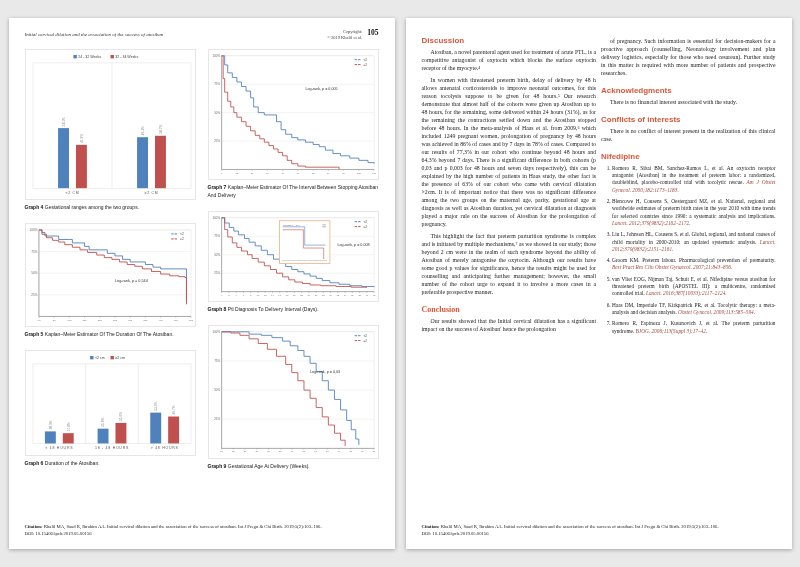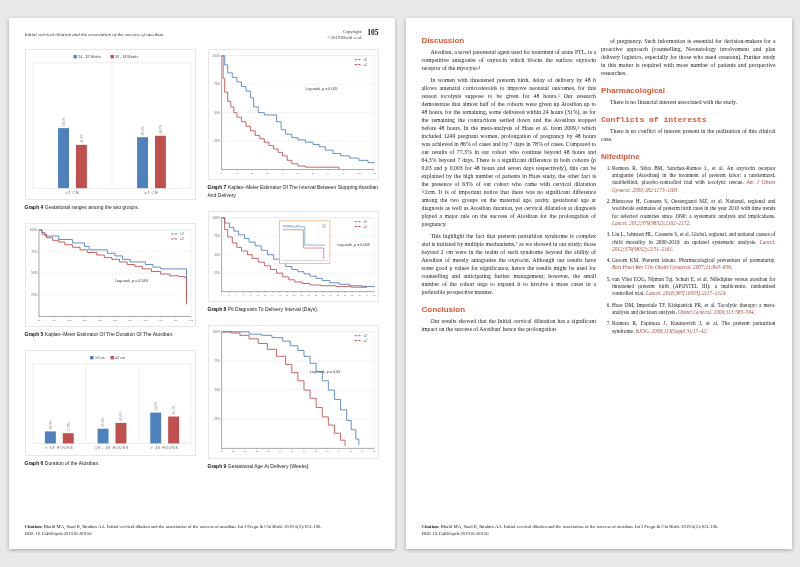--- a/index.html
+++ b/index.html
@@ -345,28 +345,28 @@
   </div>
 
   <div class="page">
 
     <div class="text-cols">
       <div class="t-col">
         <h2 class="accent" style="color: rgb(217, 87, 58);">Discussion</h2>
         <p>Atosiban, a novel parenteral agent used for treatment of acute PTL, is a competitive antagonist of oxytocin which blocks the surface oxytocin receptor of the myocyte.⁴</p>
         <p>In women with threatened preterm birth, delay of delivery by 48 h allows antenatal corticosteroids to improve neonatal outcomes, for this reason tocolysis suppose to be given for 48 hours.⁵ Our research demonstrate that almost half of the cohorts were given up Atosiban up to 48 hours, for the remaining, some delivered within 24 hours (31%), as for the remaining the contractions settled down and the Atosiban stopped before 48 hours. In the meta-analysis of Haas et al. from 2009,⁶ which included 1249 pregnant women, prolongation of pregnancy by 48 hours was achieved in 86% of cases and by 7 days in 78% of cases. Compared to our results of 77,3% in our cohort who continue beyond 48 hours and 64,3% beyond 7 days. There is a significant difference in both cohorts (p 0,03 and p 0,003 for 48 hours and seven days respectively), this can be explained by the high number of patients in Haas study, the other fact is the presence of 63% of our cohort who came with cervical dilatation &gt;2cm. It is of important notice that there was no significant difference among the two groups on the maternal age, parity, gestational age at diagnosis as well as Atosiban duration, yet cervical dilatation at diagnosis played a major rule on the success of Atosiban for the prolongation of pregnancy.</p>
         <p>This highlight the fact that preterm parturition syndrome is complex and is initiated by multiple mechanisms,⁷ as we showed in our study; those beyond 2 cm were in the realm of such syndrome beyond the ability of Atosiban of merely antagonise the oxytocin. Although our results have some good p values for significance, hence the results might be used for counselling and anticipating further management; however, the small number of the cohort urge to expand it to involve a more cases in a preferable prospective manner.</p>
-        <h2 class="accent" style="color: rgb(217, 87, 58);">Conclusion</h2>
+        <h2 class="accent" style="color: rgb(217, 87, 58); font-family: Liberation Serif, serif;">Conclusion</h2>
         <p>Our results showed that the Initial cervical dilatation has a significant impact on the success of Atosiban' hence the prolongation</p>
       </div>
       <div class="t-col">
         <p class="noindent" style="margin-top:10px;">of pregnancy. Such information is essential for decision-makers for a proactive approach (counselling, Neonatology involvement and plan delivery logistics, especially for those who need cesarean). Further study in this matter is required with more number of patients and prospective researches.</p>
-        <h2 class="accent" style="color: rgb(217, 87, 58);">Pharmacological</h2>
+        <h2 class="accent" style="color: rgb(217, 87, 58);">Acknowledgments</h2>
         <p>There is no financial interest associated with the study.</p>
-        <h2 class="accent" style="color: rgb(217, 87, 58); font-family: Liberation Mono, monospace;">Conflicts of interests</h2>
+        <h2 class="accent" style="color: rgb(217, 87, 58);">Conflicts of interests</h2>
         <p>There is no conflict of interest present in the realization of this clinical case.</p>
         <h2 class="accent" style="color: rgb(217, 87, 58);">Nifedipine</h2>
         <ol class="refs" id="refs">
             <li><span>Romero R, Sibai BM, Sanchez-Ramos L, et al. An oxytocin receptor antagonist (Atosiban) in the treatment of preterm labor: a randomized, doubleblind, placebo-controlled trial with tocolytic rescue. </span><span class="ref-src" style="color: rgb(161, 73, 60);">Am J Obstet Gynecol. 2000;182:1173–1183.</span></li>
             <li><span>Blencowe H, Cousens S, Oestergaard MZ, et al. National, regional and worldwide estimates of preterm birth rates in the year 2010 with time trends for selected countries since 1990: a systematic analysis and implications. </span><span class="ref-src" style="color: rgb(161, 73, 60);">Lancet. 2012;379(9832):2162–2172.</span></li>
             <li><span>Liu L, Johnson HL, Cousens S, et al. Global, regional, and national causes of child mortality in 2000-2010: an updated systematic analysis. </span><span class="ref-src" style="color: rgb(161, 73, 60);">Lancet. 2012;379(9832):2151–2161.</span></li>
             <li><span>Groom KM. Preterm labour. Pharmacological prevention of prematurity. </span><span class="ref-src" style="color: rgb(161, 73, 60);">Best Pract Res Clin Obstet Gynaecol. 2007;21:843–856.</span></li>
             <li><span>van Vliet EOG, Nijman Taj, Schuit E, et al. Nifedipine versus atosiban for threatened preterm birth (APOSTEL III): a multicentre, randomised controlled trial. </span><span class="ref-src" style="color: rgb(161, 73, 60);">Lancet. 2016;387(10033):2117–2124.</span></li>
             <li><span>Haas DM, Imperiale TF, Kirkpatrick PR, et al. Tocolytic therapy: a meta-analysis and decision analysis. </span><span class="ref-src" style="color: rgb(161, 73, 60);">Obstet Gynecol. 2009;113:585–594.</span></li>
             <li><span>Romero R, Espinoza J, Kusanovich J, et al. The preterm parturition syndrome. </span><span class="ref-src" style="color: rgb(161, 73, 60);">BJOG. 2006;113(Suppl 3):17–42.</span></li>

